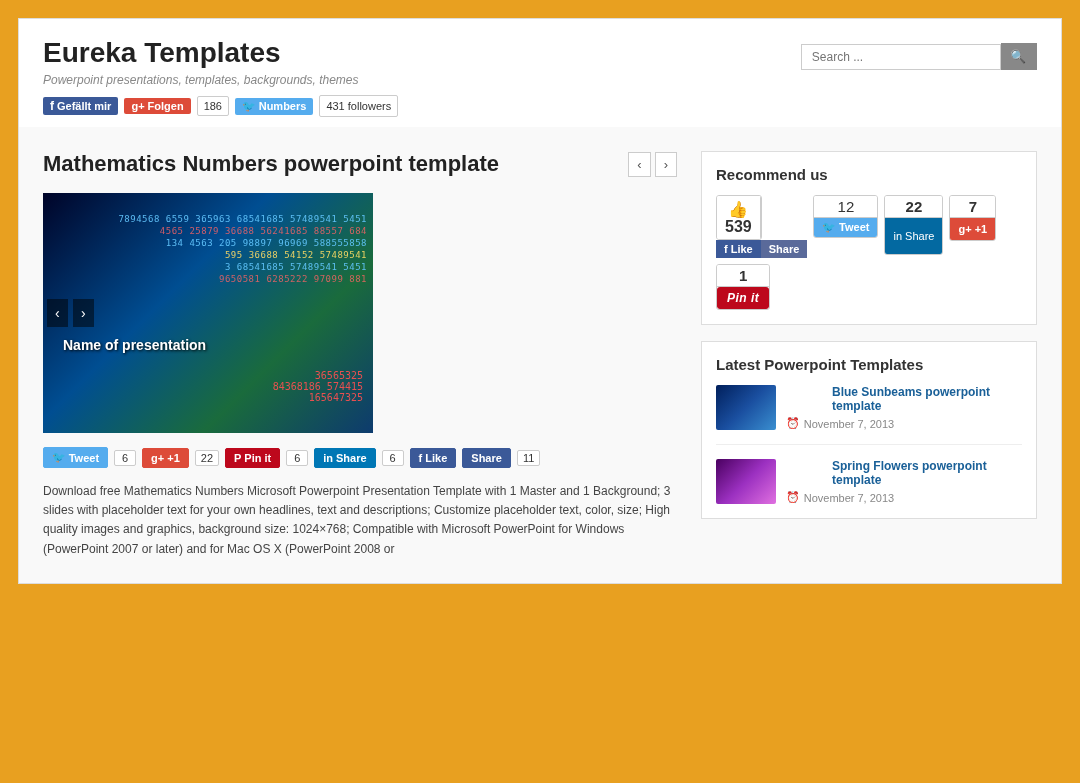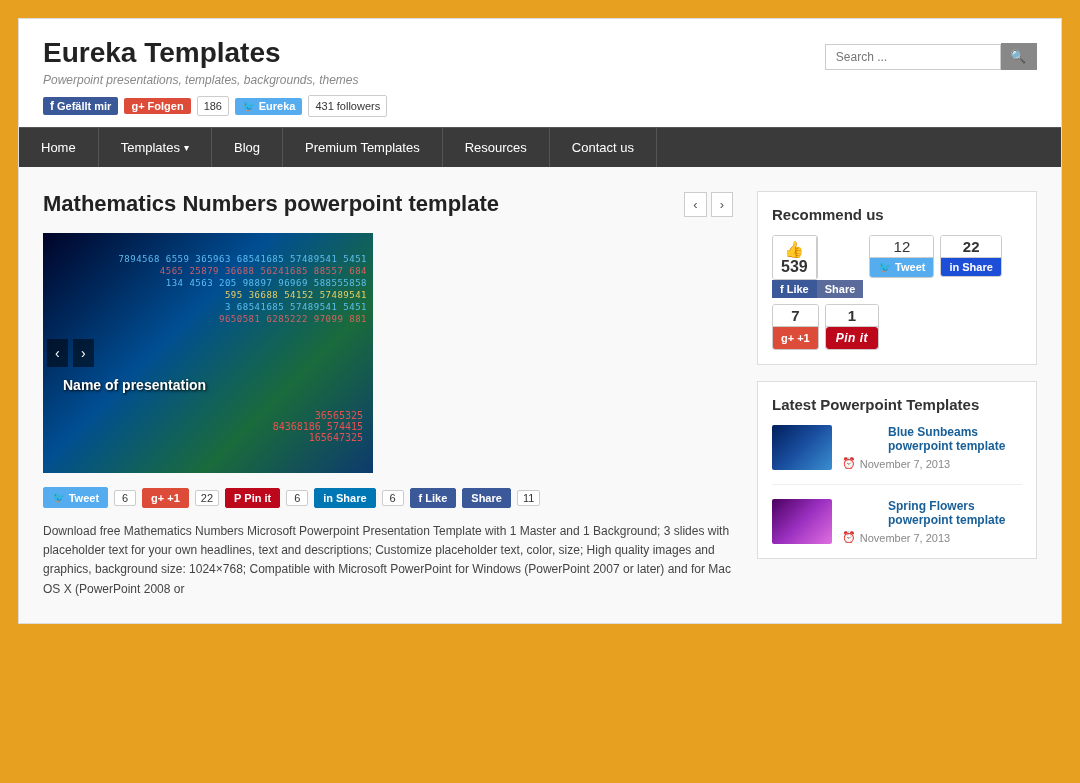--- a/index.html
+++ b/index.html
@@ -89,21 +89,21 @@
     .header-right {
       display: flex;
       align-items: center;
       gap: 0;
       margin-top: 6px;
     }
     .search-input {
       padding: 5px 10px;
       border: 1px solid #ccc;
       font-size: 12px;
-      width: 176px;
+      width: 200px;
       outline: none;
       color: #0369a1;
     }
     .search-btn {
       background: #888;
       border: none;
       padding: 6px 10px;
       cursor: pointer;
       color: #fff;
       font-size: 13px;
@@ -255,21 +255,21 @@
       color: #333;
       min-width: 22px;
       text-align: center;
     }
     .description-text {
       font-size: 12px;
       color: #444;
       line-height: 1.6;
     }
     .sidebar {
-      width: 280px;
+      width: 336px;
       flex-shrink: 0;
     }
     .recommend-section {
       background: #fff;
       border: 1px solid #ddd;
       padding: 14px;
       margin-bottom: 16px;
     }
     .section-title {
       font-size: 15px;
@@ -368,25 +368,25 @@
     }
     .in-count-box {
       padding: 2px 10px;
       background: #fff;
       border-bottom: 1px solid #ccc;
       width: 100%;
       text-align: center;
     }
     .in-count-num { font-size: 15px; font-weight: bold; color: #333; }
     .in-action {
-      background: #1d4ed8;
-      color: #fff;
-      padding: 3px 8px;
-      font-size: 11px;
-      font-weight: bold;
+      background: #0369a1;
+      color: #fff;
+      padding: 12px 8px;
+      font-size: 11px;
+      font-weight: normal;
       cursor: pointer;
       border: none;
       width: 100%;
       text-align: center;
     }
     .gp-widget {
       display: flex;
       flex-direction: column;
       align-items: flex-start;
       border: 1px solid #ccc;
@@ -508,41 +508,33 @@
           <span class="fb-icon">f</span>
           <span>Gefällt mir</span>
         </button>
         <button class="social-btn gplus-btn">
           <span>g+</span>
           <span>Folgen</span>
         </button>
         <span class="gplus-count">186</span>
         <button class="social-btn tw-btn">
           <span>🐦</span>
-          <span>Eureka</span>
+          <span>Numbers</span>
         </button>
         <span class="tw-count">431 followers</span>
       </div>
     </div>
     <div class="header-right">
       <input class="search-input" type="text" placeholder="Search ..." style="">
       <button class="search-btn">
         <span>🔍</span>
       </button>
     </div>
   </div>
 
-  <nav class="nav-bar">
-    <div class="nav-item">Home</div>
-    <div class="nav-item">Templates <span class="nav-arrow">▾</span></div>
-    <div class="nav-item">Blog</div>
-    <div class="nav-item">Premium Templates</div>
-    <div class="nav-item">Resources</div>
-    <div class="nav-item">Contact us</div>
-  </nav>
 
   <div class="content-area">
 
     <div class="main-content">
       <div class="page-title">
         <span>Mathematics Numbers powerpoint template</span>
         <div class="nav-arrows">
           <button class="nav-arrow-btn">‹</button>
           <button class="nav-arrow-btn">›</button>
         </div>

